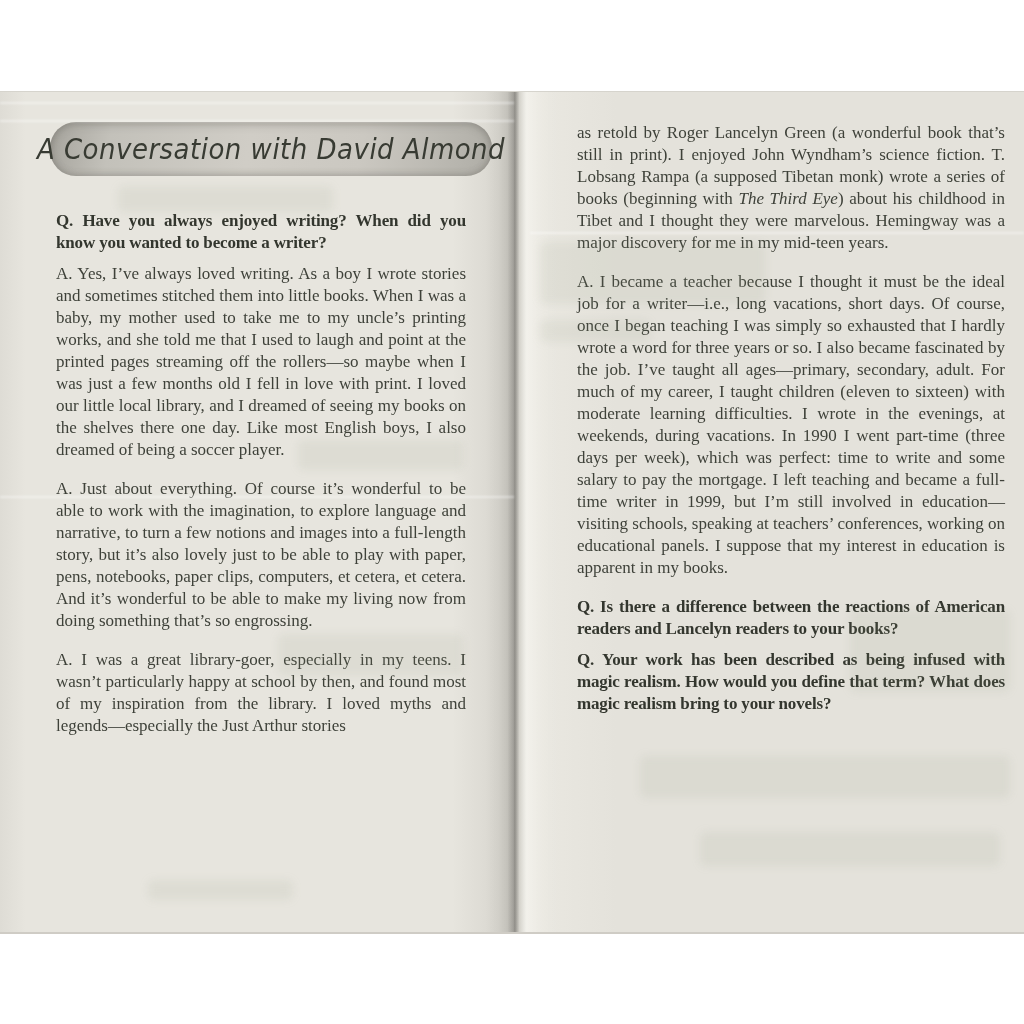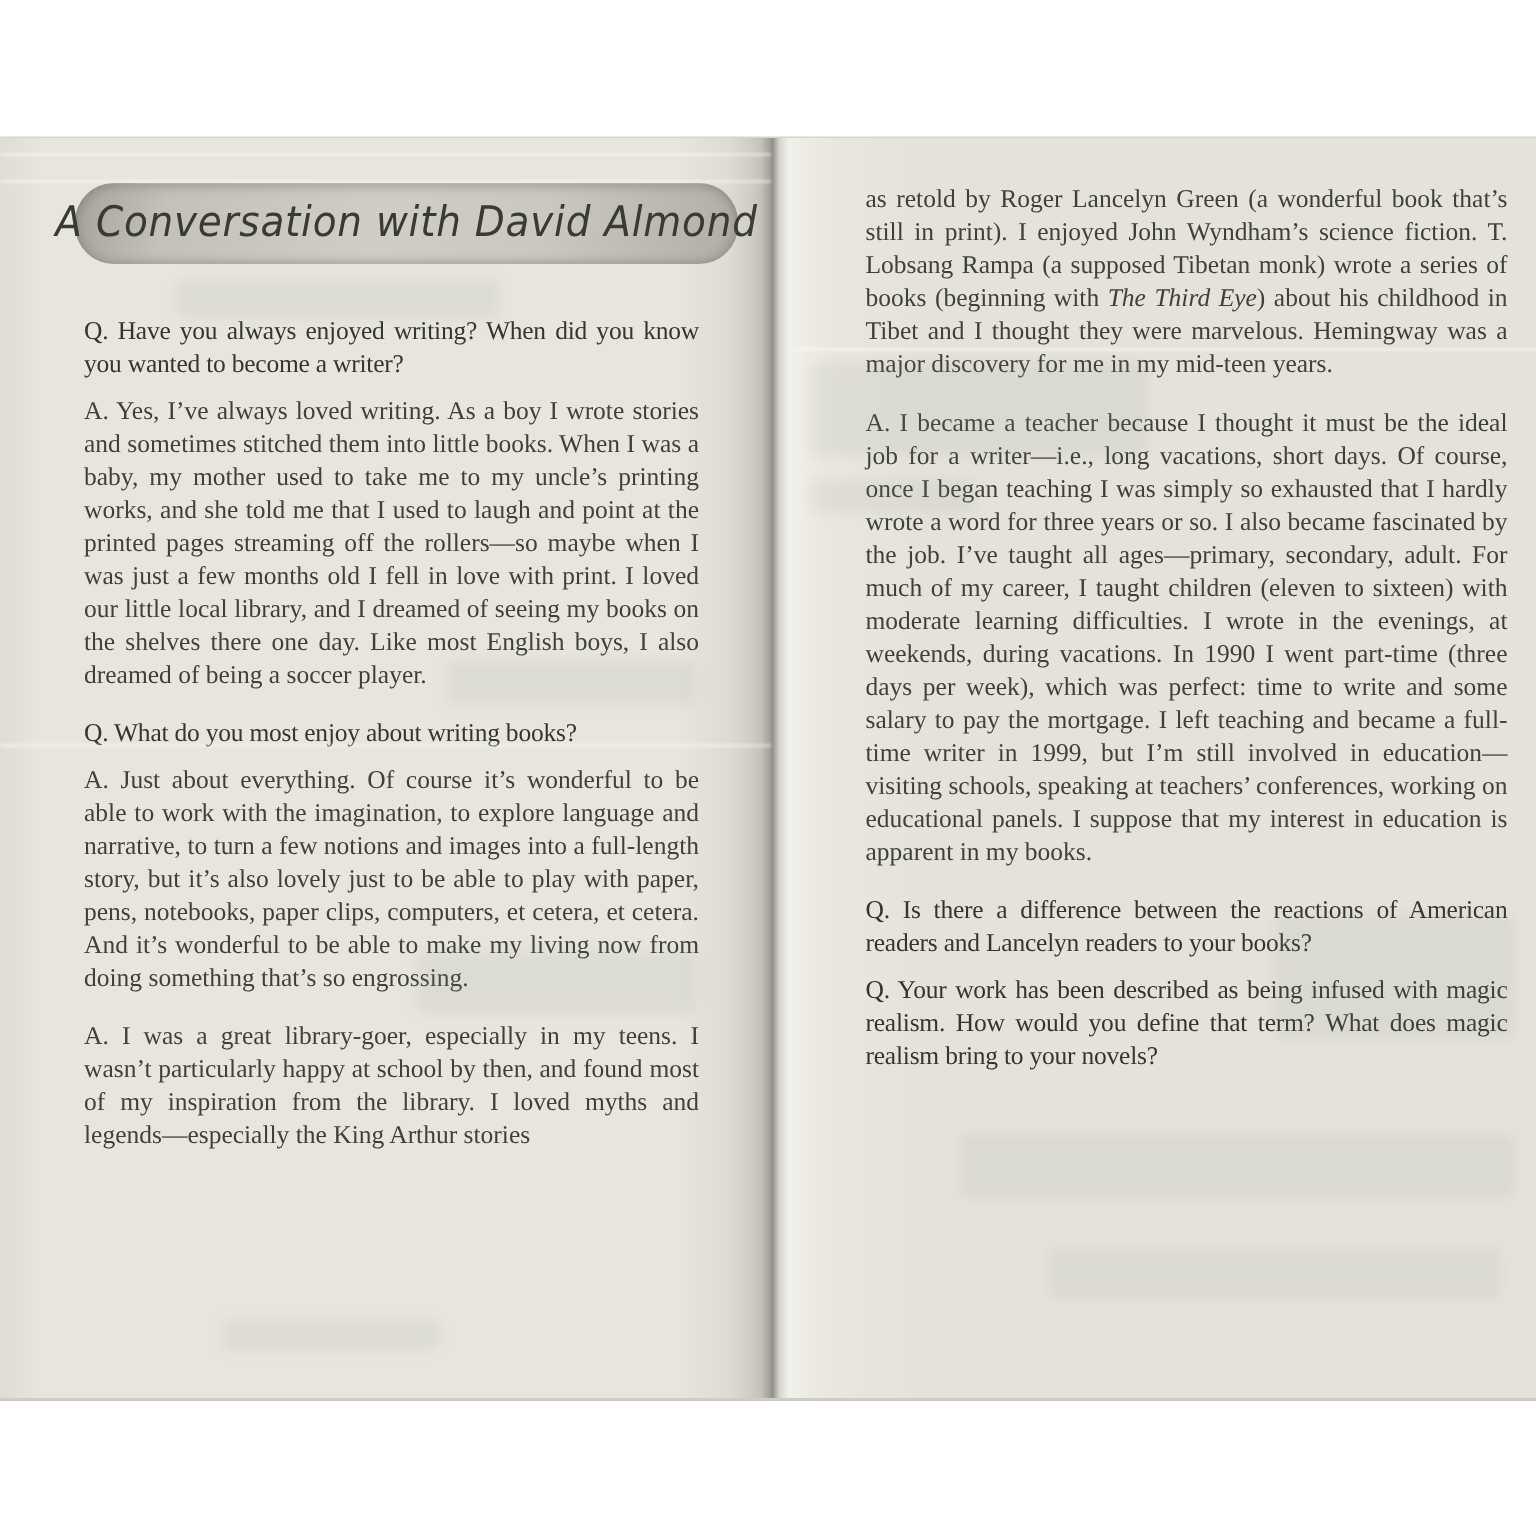--- a/index.html
+++ b/index.html
@@ -67,21 +67,21 @@
     letter-spacing:0.5px;
     color:#383b33;
     white-space:nowrap;
     transform:scaleY(1.08);
   }
   p.q, p.a{
     margin:0;
     text-align:justify;
   }
   p.q{
-    font-weight:normal;
+    font-weight:bold;
     letter-spacing:-0.15px;
     color:#33362e;
     margin-bottom:9px;
   }
   p.a{
     margin-bottom:17px;
   }
   .smudge{
     position:absolute;
     pointer-events:none;
@@ -104,24 +104,23 @@
   <div class="spread">
 
     <div class="page left">
       <div class="banner">
         <span>A Conversation with David Almond</span>
       </div>
 
       <p class="q">Q. Have you always enjoyed writing? When did you know you wanted to become a writer?</p>
       <p class="a">A. Yes, I’ve always loved writing. As a boy I wrote stories and sometimes stitched them into little books. When I was a baby, my mother used to take me to my uncle’s printing works, and she told me that I used to laugh and point at the printed pages streaming off the rollers—so maybe when I was just a few months old I fell in love with print. I loved our little local library, and I dreamed of seeing my books on the shelves there one day. Like most English boys, I also dreamed of being a soccer player.</p>
 
-      <p class="q">Q. What do you most enjoy about writing books?</p>
       <p class="a">A. Just about everything. Of course it’s wonderful to be able to work with the imagination, to explore language and narrative, to turn a few notions and images into a full-length story, but it’s also lovely just to be able to play with paper, pens, notebooks, paper clips, computers, et cetera, et cetera. And it’s wonderful to be able to make my living now from doing something that’s so engrossing.</p>
 
-      <p class="a">A. I was a great library-goer, especially in my teens. I wasn’t particularly happy at school by then, and found most of my inspiration from the library. I loved myths and legends—especially the King Arthur stories</p>
+      <p class="a">A. I was a great library-goer, especially in my teens. I wasn’t particularly happy at school by then, and found most of my inspiration from the library. I loved myths and legends—especially the Just Arthur stories</p>
     </div>
 
     <div class="page right">
       <p class="a"><span>as retold by Roger Lancelyn Green (a wonderful book that’s still in print). I enjoyed John Wyndham’s science fiction. T. Lobsang Rampa (a supposed Tibetan monk) wrote a series of books (beginning with </span><i>The Third Eye</i><span>) about his childhood in Tibet and I thought they were marvelous. Hemingway was a major discovery for me in my mid-teen years.</span></p>
 
       <p class="a">A. I became a teacher because I thought it must be the ideal job for a writer—i.e., long vacations, short days. Of course, once I began teaching I was simply so exhausted that I hardly wrote a word for three years or so. I also became fascinated by the job. I’ve taught all ages—primary, secondary, adult. For much of my career, I taught children (eleven to sixteen) with moderate learning difficulties. I wrote in the evenings, at weekends, during vacations. In 1990 I went part-time (three days per week), which was perfect: time to write and some salary to pay the mortgage. I left teaching and became a full-time writer in 1999, but I’m still involved in education—visiting schools, speaking at teachers’ conferences, working on educational panels. I suppose that my interest in education is apparent in my books.</p>
 
       <p class="q">Q. Is there a difference between the reactions of American readers and Lancelyn readers to your books?</p>
 
       <p class="q">Q. Your work has been described as being infused with magic realism. How would you define that term? What does magic realism bring to your novels?</p>

